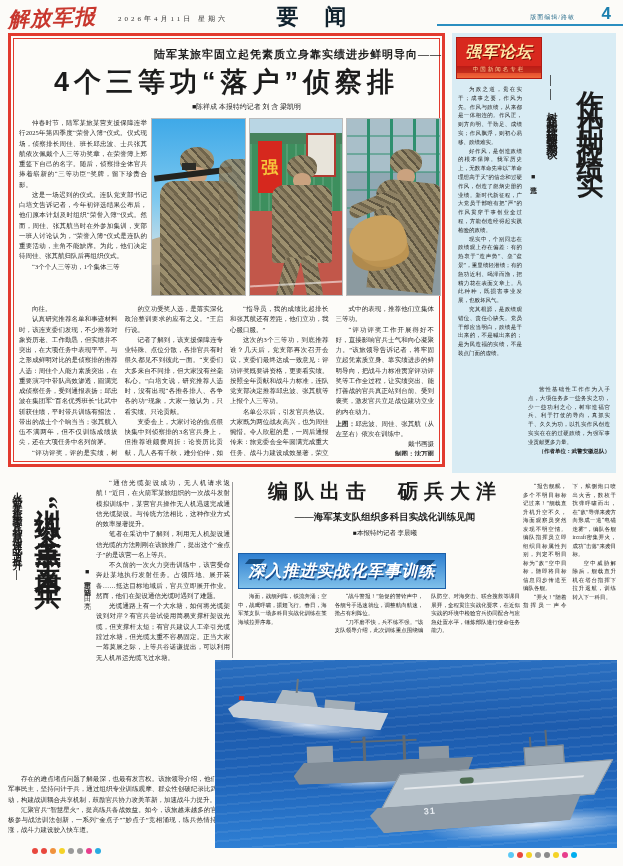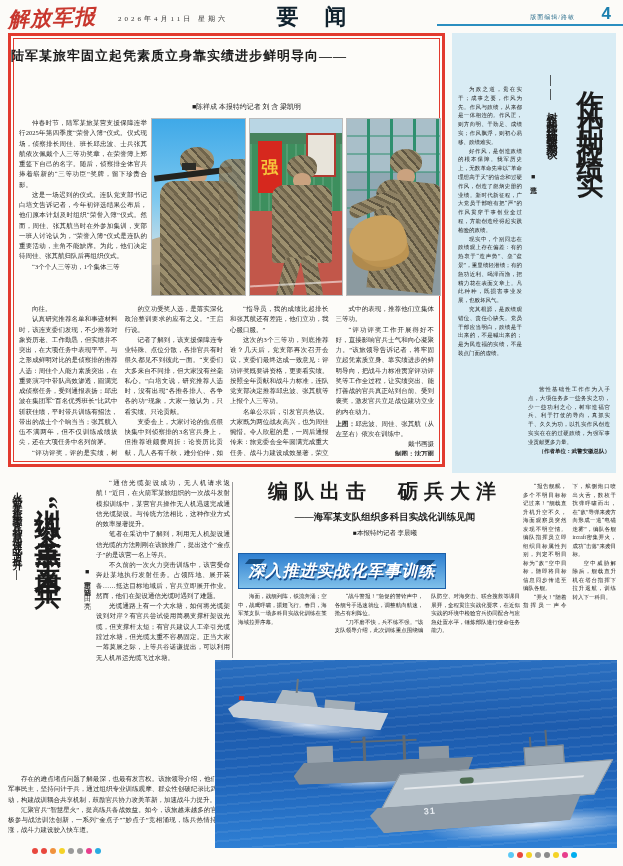--- a/index.html
+++ b/index.html
@@ -18,22 +18,22 @@
   #hdr-section { position:absolute; left:0; right:0; top:2px; text-align:center;
     font-size:22px; font-weight:900; color:#10222e; letter-spacing:26px; text-indent:26px; }
   #hdr-editor { position:absolute; right:48px; top:13px; font-size:6px; color:#2c6f8e; letter-spacing:1px; }
   #hdr-page { position:absolute; right:12px; top:4px; font-size:17px; font-weight:bold; color:#1b7fae; }
   #hdr-rule { position:absolute; left:437px; top:24px; width:186px; height:2px; background:#2b8ec0; }
 
   
   #redbox { position:absolute; left:8px; top:33px; width:437px; height:434px;
     border:3px solid #e23a2e; background:#fdfcf9; }
   #redbox-inner { position:absolute; inset:2px; border:1px solid #e23a2e; }
-  #main-kicker { position:absolute; left:0; right:0; top:11px; text-align:left;
-    font-size:13px; font-weight:bold; letter-spacing:1px; }
+  #main-kicker { position:absolute; left:0; right:0; top:11px; text-align:right;
+    font-size:11px; font-weight:bold; letter-spacing:1px; }
   #main-title { position:absolute; left:0; right:0; top:28px; text-align:center;
     font-size:27px; font-weight:900; letter-spacing:5px; }
   #main-byline { position:absolute; left:0; right:0; top:66px; text-align:center; font-size:7px; color:#222;padding-left:40px; }
   .smalltext { font-size:6.5px; line-height:1.58; text-align:justify; color:#2a2a2a; overflow:hidden; }
   .smalltext p { text-indent:2em; }
   #main-leftcol { position:absolute; left:8px; top:82px; width:128px; height:182px; }
 
   #main-photos { position:absolute; left:140px; top:82px; width:290px; height:178px;
     display:flex; gap:3px; }
   .photo { position:relative; flex:1; overflow:hidden; border:1px solid #bbb; }
@@ -191,20 +191,21 @@
   <div id="masthead">解放军报</div>
   <div id="hdr-date">2026年4月11日 星期六</div>
   <div id="hdr-section" class="hei">要闻</div>
   <div id="hdr-editor">版面编辑/路敏</div>
   <div id="hdr-page" class="hei">4</div>
   <div id="hdr-rule"></div>
 
   <div id="redbox">
     <div id="redbox-inner"></div>
     <div id="main-kicker">陆军某旅牢固立起凭素质立身靠实绩进步鲜明导向——</div>
+    <div id="main-title" class="hei">4个三等功“落户”侦察排</div>
     <div id="main-byline">■陈祥成 本报特约记者 刘 含 梁凯明</div>
 
     <div id="main-leftcol" class="smalltext">
         <p>仲春时节，陆军某旅某营支援保障连举行2025年第四季度“荣誉入簿”仪式。仪式现场，侦察排长周佳、班长邱忠波、士兵张其航依次佩戴个人三等功奖章，在荣誉簿上郑重签下自己的名字。随后，侦察排全体官兵捧着崭新的“三等功臣”奖牌，留下珍贵合影。</p>
         <p>这是一场迟到的仪式。连队党支部书记白培文告诉记者，今年初评选结果公布后，他们原本计划及时组织“荣誉入簿”仪式。然而，周佳、张其航当时在外参加集训，支部一班人讨论认为，“荣誉入簿”仪式是连队的重要活动，主角不能缺席。为此，他们决定待周佳、张其航归队后再组织仪式。</p>
         <p>“3个个人三等功，1个集体三等</p>
       </div>
 
     <div id="main-photos">
       <div class="photo" id="photo1">
@@ -263,20 +264,24 @@
         <div id="main-caption">
           <span class="cap-label">上图：</span><span>邱忠波、周佳、张其航（从左至右）依次在训练中。</span>
           <div class="credit">戴书画摄</div>
           <div class="credit bold">制图：沈万雨</div>
         </div>
       </div>
     </div>
   </div>
 
   <div id="bluebox">
+    <div id="forum-banner">
+      <span class="fb-title">强军论坛</span>
+      <span class="fb-sub">中国新闻名专栏</span>
+    </div>
     <div id="forum-leftcol">
         <p>为政之道，贵在实干；成事之要，作风为先。作风与政绩，从来都是一体相连的。作风正，则方向明、干劲足、成绩实；作风飘浮，则初心易移、政绩难实。</p>
         <p>好作风，是创造政绩的根本保障。我军历史上，无数革命先辈以“革命理想高于天”的信念和过硬作风，创造了彪炳史册的业绩。新时代新征程，广大党员干部唯有把“严”的作风贯穿干事创业全过程，方能创造经得起实践检验的政绩。</p>
         <p>现实中，个别同志在政绩观上存在偏差：有的热衷于“造声势”、垒“盆景”，重显绩轻潜绩；有的急功近利、竭泽而渔，把精力花在表面文章上。凡此种种，既损害事业发展，也败坏风气。</p>
         <p>究其根源，是政绩观错位、责任心缺失。党员干部应当明白，政绩是干出来的，不是喊出来的；是为民造福的实绩，不是装点门面的虚绩。</p>
       </div>
     <div id="forum-author" class="vert">■曹光法</div>
     <div id="forum-subtitle" class="vert">——树立和践行正确政绩观系列谈</div>
     <div id="forum-title" class="vert hei">作风正则政绩实</div>
     <div id="forum-botcol">

